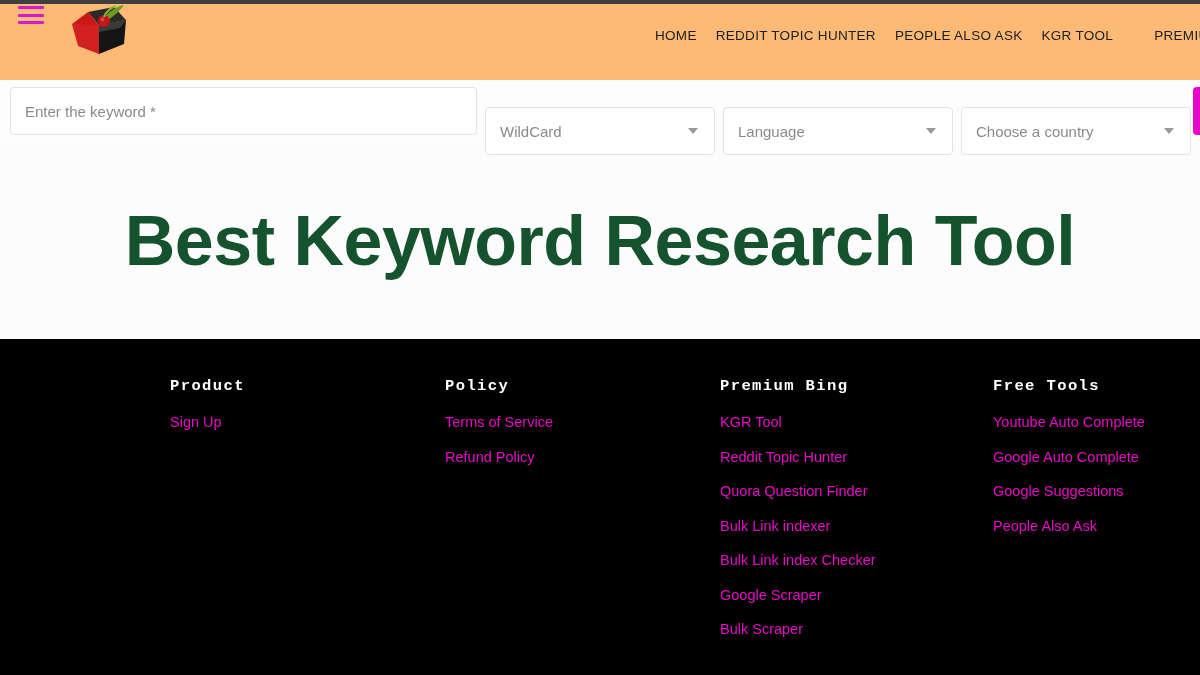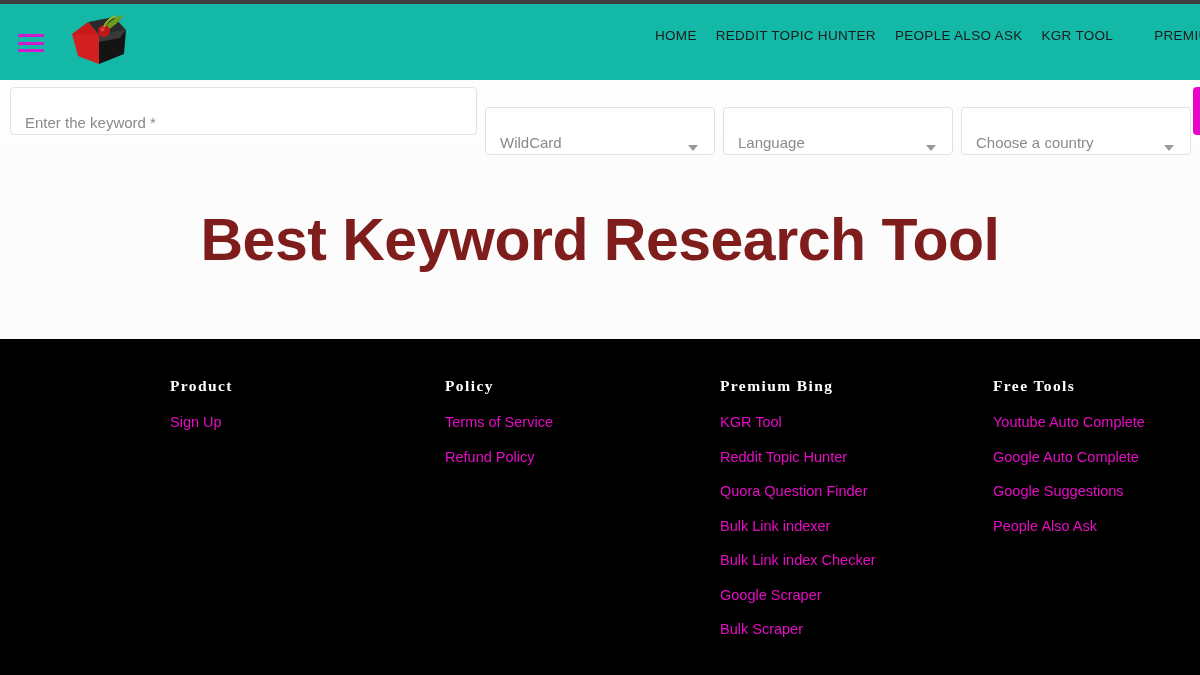--- a/index.html
+++ b/index.html
@@ -24,23 +24,22 @@
   
   .top-strip {
     height: 4px;
     width: 100%;
     background: #3f3f3f;
   }
 
   
   .header {
     height: 76px;
-    background: #14b8a6;
-    display: flex;
-    align-items: center;
+    background: #fdba74;
+    display: flex;
     padding: 0 0 0 18px;
     position: relative;
   }
 
   .hamburger {
     width: 26px;
     height: 18px;
     display: flex;
     flex-direction: column;
     justify-content: space-between;
@@ -94,21 +93,21 @@
     padding: 0 0 0 10px;
     position: relative;
   }
 
   .field {
     height: 48px;
     border: 1px solid #e2e2e2;
     border-radius: 4px;
     background: #ffffff;
     display: flex;
-    align-items: flex-end;
+    align-items: center;
     padding: 3px 14px;
     font-size: 15px;
     color: #8a8a8a;
     position: relative;
   }
   .field.keyword { width: 467px; }
   .field.select  { width: 230px; justify-content: space-between; margin-top: 40px; }
 
   .caret {
     width: 0; height: 0;
@@ -132,24 +131,24 @@
   
   .hero {
     background: #fcfcfc;
     height: 197px;
     display: flex;
     align-items: center;
     justify-content: center;
   }
   .hero h1 {
     margin: 10px;
-    font-size: 59px;
+    font-size: 70px;
     line-height: 1;
     font-weight: 700;
-    color: #7f1d1d;
+    color: #14532d;
     letter-spacing: -0.5px;
     font-family: "Liberation Sans", sans-serif;
   }
 
   
   .footer {
     background: #000000;
     height: 339px;
     padding-top: 38px;
     position: relative;
@@ -163,21 +162,21 @@
   .fcol.c2 { width: 275px; }
   .fcol.c3 { width: 273px; }
   .fcol.c4 { width: 210px; }
 
   .fcol h3 {
     margin: 0 16px 19px 0;
     font-size: 15.5px;
     font-weight: 700;
     color: #ffffff;
     letter-spacing: 1.4px;
-    font-family: Liberation Serif, serif;
+    font-family: Liberation Mono, monospace;
   }
   .flink {
     display: block;
     font-size: 14.5px;
     color: #e60cc4;
     text-decoration: none;
     margin-bottom: 18.5px;
     font-family: "Liberation Sans", sans-serif;
   }
 </style>

